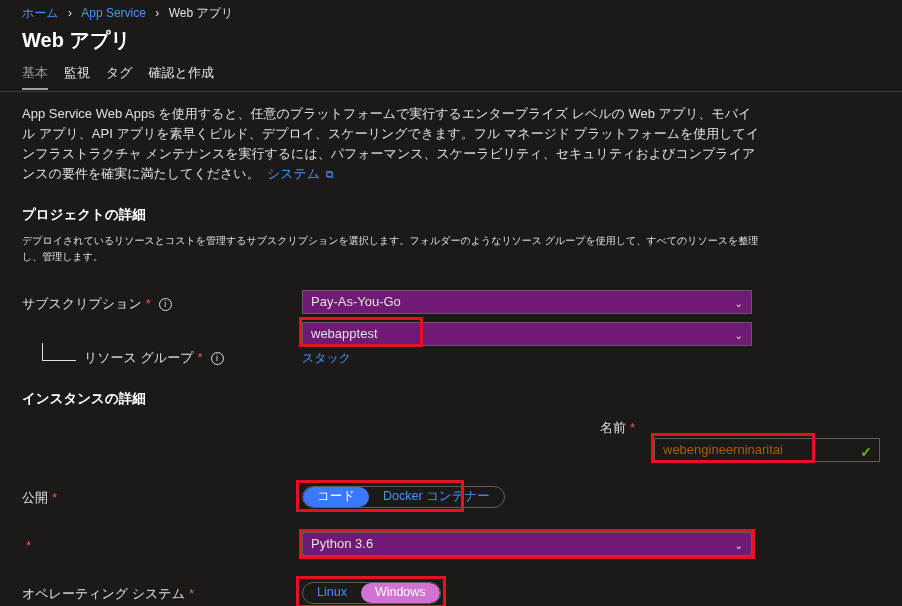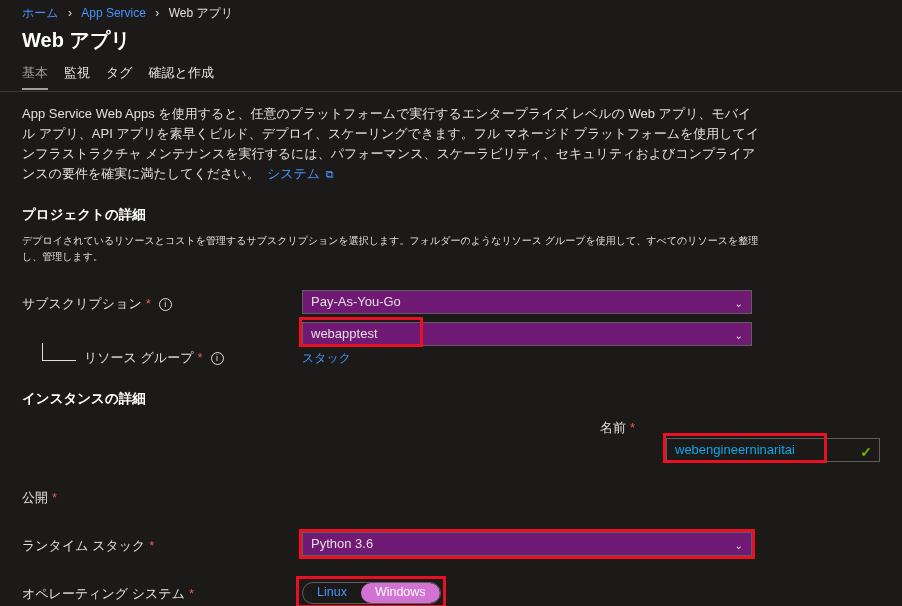--- a/index.html
+++ b/index.html
@@ -115,24 +115,24 @@
     position: relative;
     cursor: pointer;
   }
   .select .caret {
     position: absolute; right: 8px; top: 5px;
     color: #e1dfdd; font-size: 10px;
   }
   .input-text {
     background: #1b1a19;
     border: 1px solid #605e5c;
-    color: #0ea5e9;
+    color: #a16207;
     width: 100%;
     height: 24px;
-    padding: 2px 28px 2px 8px;
+    padding: 2px 40px 2px 8px;
     font-size: 13px;
   }
   .green-check {
     position: absolute; right: 8px; top: 4px;
     color: #6bb700; font-size: 14px; font-weight: bold;
   }
   .newlink {
     color: #4894fe; font-size: 12px;
     margin-top: 3px; display: inline-block; cursor: pointer;
   }
@@ -254,25 +254,31 @@
       <span class="green-check">✓</span>
       <div class="highlight-partial" style="left:-3px; top:-5px; width:164px; height:30px;"></div>
     </div>
   </div>
 
   <div class="form-row" style="margin-top:10px;">
     <div class="form-label">
       <span>公開</span>
         <span class="req">*</span>
     </div>
+    <div class="control-wrap" style="position:relative;">
+      <div class="highlight-partial" style="left:-6px; top:-6px; width:168px; height:32px;"></div>
+      <div class="pill-group">
+        <div class="pill active-blue">コード</div>
+        <div class="pill">Docker コンテナー</div>
+      </div>
+    </div>
   </div>
 
   <div class="form-row" style="margin-top:12px;">
     <div class="form-label">
-      <span>ランタイム スタック</span>
         <span class="req">*</span>
     </div>
     <div class="control-wrap">
       <div class="select highlight-red">
         <span>Python 3.6</span>
         <span class="caret">⌄</span>
       </div>
     </div>
   </div>
 

